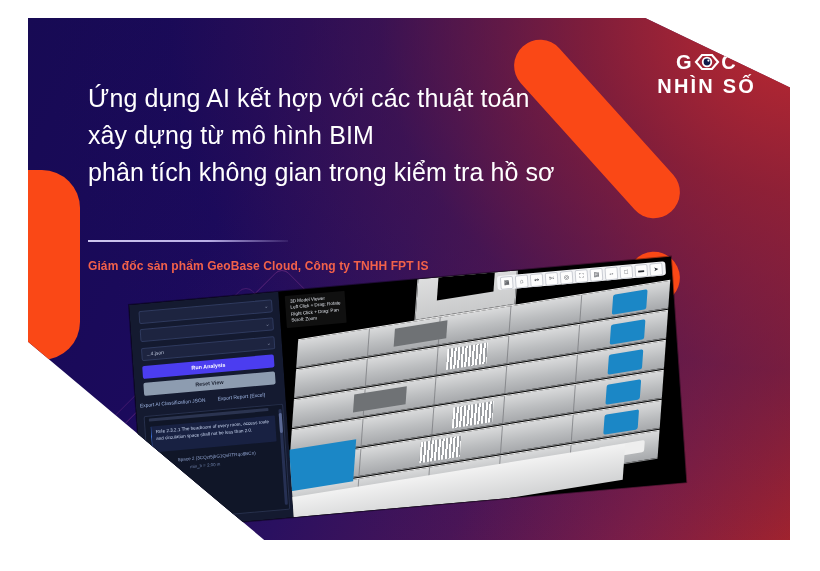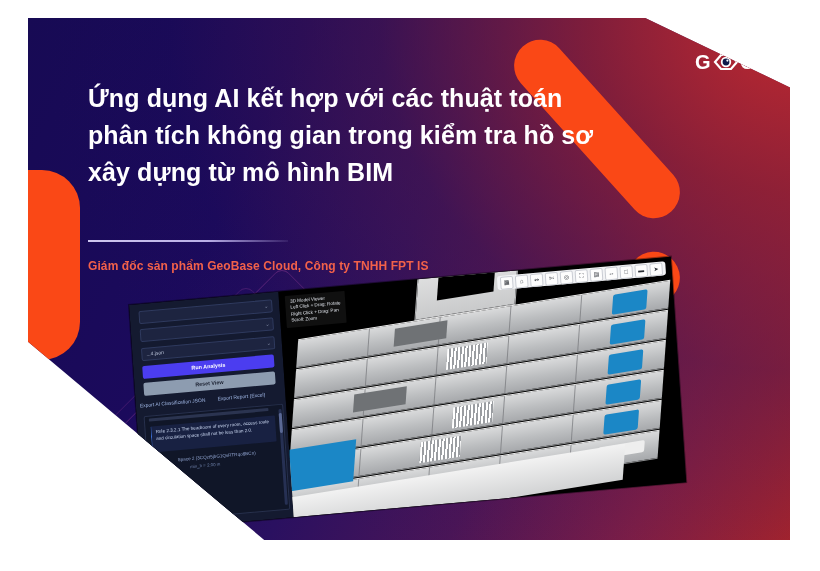--- a/index.html
+++ b/index.html
@@ -49,21 +49,21 @@
   .logo{position:absolute;right:34px;top:34px;text-align:center;color:#fff;}
   .logo-row1{font-size:20px;font-weight:700;letter-spacing:1.5px;line-height:20px;
              display:flex;align-items:center;justify-content:center;gap:1px;}
   .logo-row2{font-size:20px;font-weight:700;letter-spacing:2.2px;line-height:22px;margin-top:3px;}
   .eye{position:relative;width:26px;height:20px;display:inline-block;}
   .eye svg{position:absolute;left:0;top:0;}
 
   
   .headline{
     position:absolute;left:60px;top:62px;width:560px;color:#ffffff;
-    font-size:25px;font-weight:700;line-height:37px;letter-spacing:0.1px;
+    font-size:25px;font-weight:400;line-height:37px;letter-spacing:0.1px;
   }
   .headline div{white-space:nowrap;}
 
   .divider{position:absolute;left:60px;top:222px;width:200px;height:1.6px;
     background:linear-gradient(90deg,#cfc7ef 0%, #b9aee6 60%, rgba(185,174,230,0.1) 100%);}
 
   .speaker{position:absolute;left:60px;top:238px;}
   .sp-name{color:#ffffff;font-size:12.5px;font-weight:700;letter-spacing:0.9px;line-height:17px;}
   .sp-role{color:#f2614a;font-size:12px;font-weight:700;letter-spacing:0.1px;line-height:17px;margin-top:2px;}
 
@@ -156,26 +156,27 @@
         <span class="eye">
           <svg width="26" height="20" viewBox="0 0 26 20">
             <path d="M2 10 L8 3 L18 3 L24 10 L18 17 L8 17 Z" fill="none" stroke="#ffffff" stroke-width="2.2"></path>
             <circle cx="13" cy="10" r="5.2" fill="#ffffff"></circle>
             <circle cx="13" cy="10" r="3.4" fill="#101a4a"></circle>
             <circle cx="14.4" cy="8.6" r="1.1" fill="#ffffff"></circle>
           </svg>
         </span>
         <span>C</span>
       </div>
+      <div class="logo-row2">NHÌN SỐ</div>
     </div>
 
     <div class="headline">
       <div>Ứng dụng AI kết hợp với các thuật toán</div>
+      <div>xây dựng từ mô hình BIM</div>
       <div>phân tích không gian trong kiểm tra hồ sơ</div>
-      <div>xây dựng từ mô hình BIM</div>
     </div>
 
     <div class="divider"></div>
 
     <div class="speaker">
       <div class="sp-role">Giám đốc sản phẩm GeoBase Cloud, Công ty TNHH FPT IS</div>
     </div>
 
     <div class="shot">
       <div class="shot-inner">

